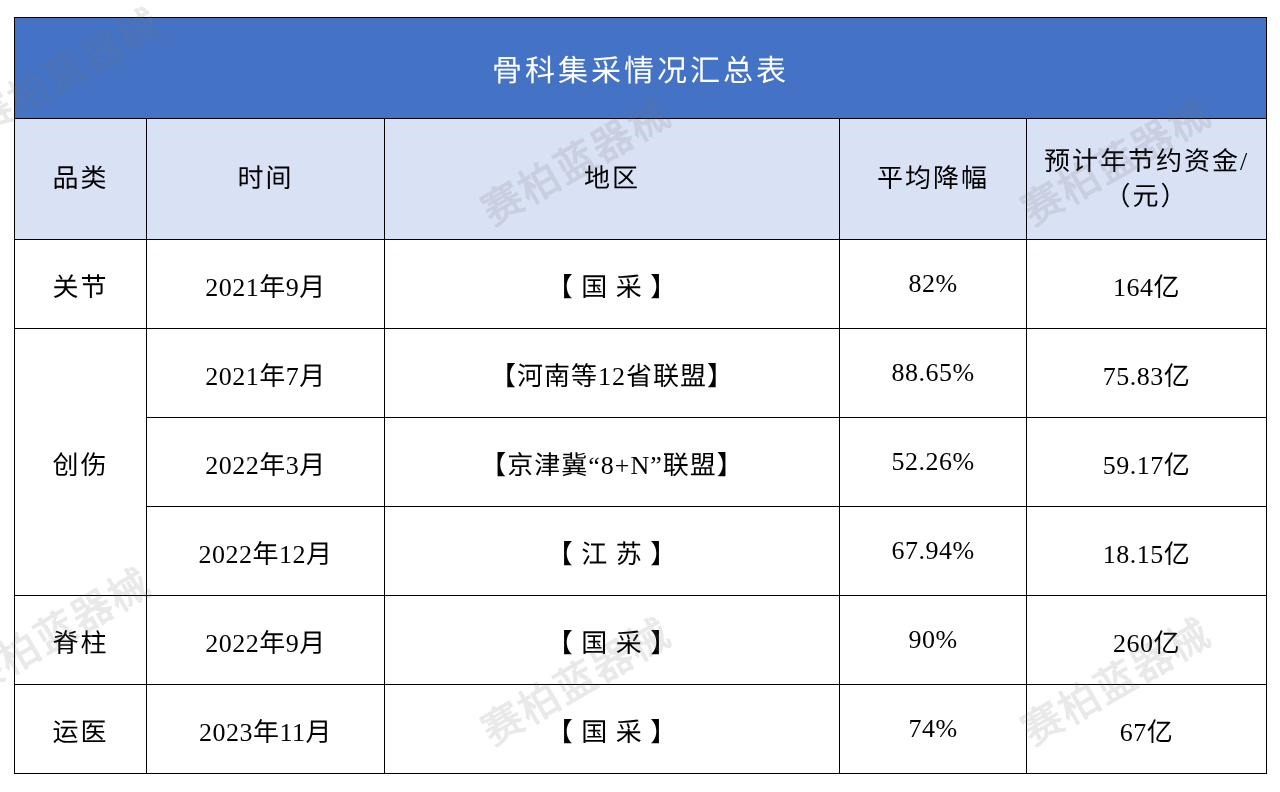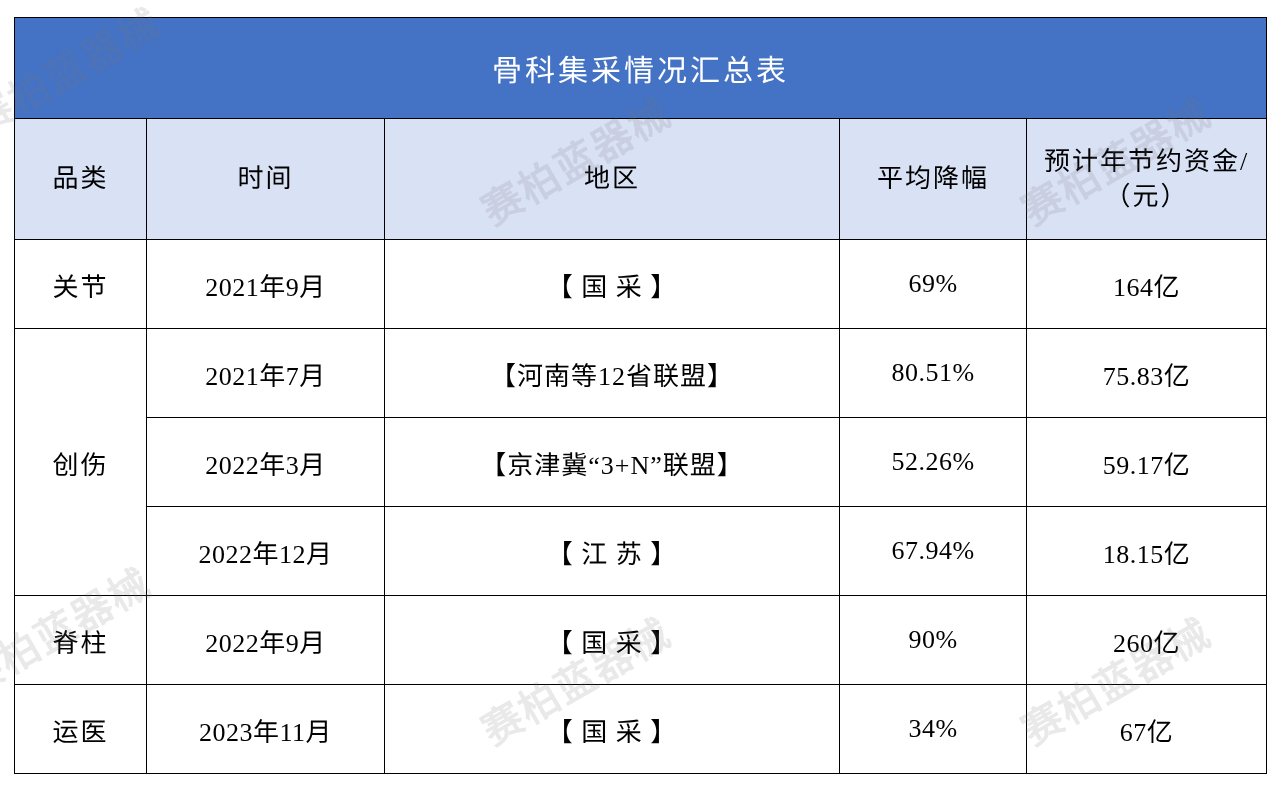--- a/index.html
+++ b/index.html
@@ -136,51 +136,51 @@
         <th class="hdr">地区</th>
         <th class="hdr">平均降幅</th>
         <th class="hdr">预计年节约资金/（元）</th>
       </tr>
     </thead>
     <tbody>
       <tr>
         <td class="cell cat-cell" rowspan="1">关节</td>
         <td class="cell num-cell">2021年9月</td>
         <td class="cell">【 国 采 】</td>
-        <td class="cell num-cell">69%</td>
+        <td class="cell num-cell">82%</td>
         <td class="cell num-cell">164亿</td>
       </tr>
       <tr>
         <td class="cell cat-cell" rowspan="3">创伤</td>
         <td class="cell num-cell">2021年7月</td>
         <td class="cell">【河南等12省联盟】</td>
-        <td class="cell num-cell">80.51%</td>
+        <td class="cell num-cell">88.65%</td>
         <td class="cell num-cell">75.83亿</td>
       </tr>
       <tr>
         <td class="cell num-cell">2022年3月</td>
-        <td class="cell">【京津冀“3+N”联盟】</td>
+        <td class="cell">【京津冀“8+N”联盟】</td>
         <td class="cell num-cell">52.26%</td>
         <td class="cell num-cell">59.17亿</td>
       </tr>
       <tr>
         <td class="cell num-cell">2022年12月</td>
         <td class="cell">【 江 苏 】</td>
         <td class="cell num-cell">67.94%</td>
         <td class="cell num-cell">18.15亿</td>
       </tr>
       <tr>
         <td class="cell cat-cell" rowspan="1">脊柱</td>
         <td class="cell num-cell">2022年9月</td>
         <td class="cell">【 国 采 】</td>
         <td class="cell num-cell">90%</td>
         <td class="cell num-cell">260亿</td>
       </tr>
       <tr>
         <td class="cell cat-cell" rowspan="1">运医</td>
         <td class="cell num-cell">2023年11月</td>
         <td class="cell">【 国 采 】</td>
-        <td class="cell num-cell">34%</td>
+        <td class="cell num-cell">74%</td>
         <td class="cell num-cell">67亿</td>
       </tr>
     </tbody>
   </table>
 </div>
 
 </body></html>

